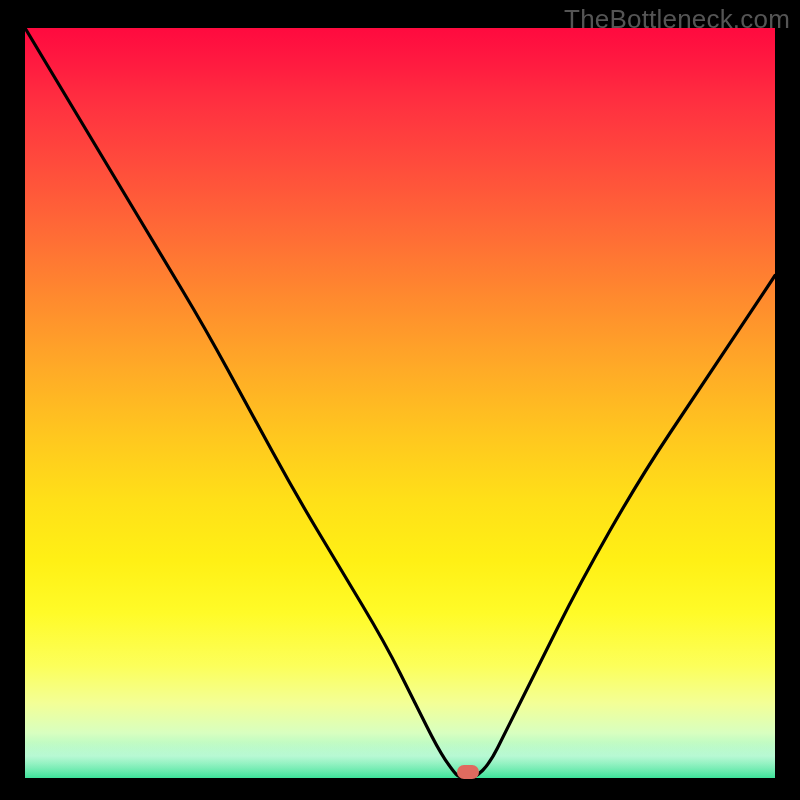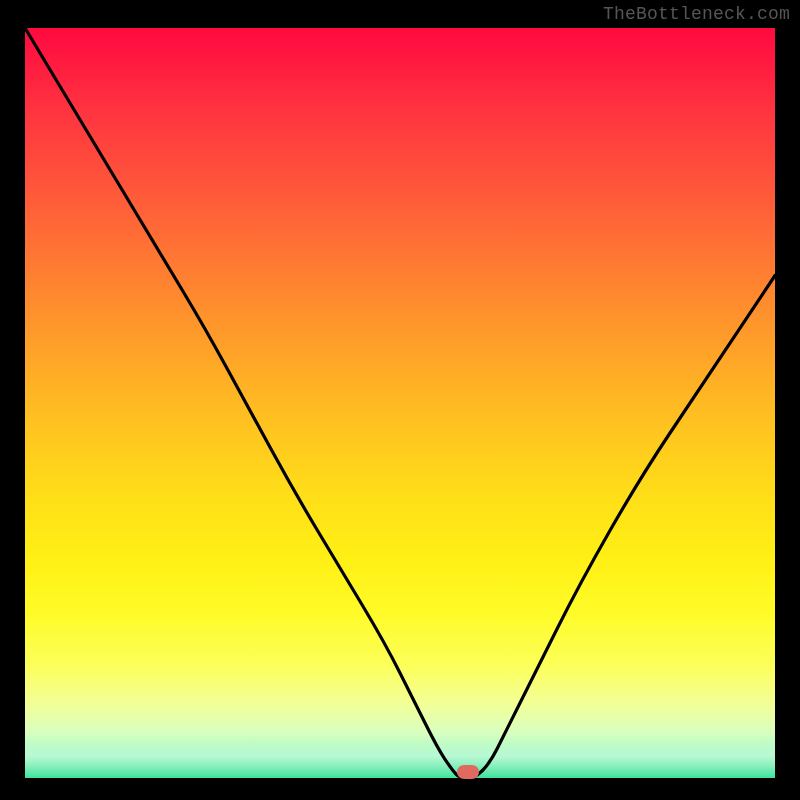--- a/index.html
+++ b/index.html
@@ -7,22 +7,22 @@
   .stage {
     position: relative;
     width: 800px;
     height: 800px;
     background: #000;
   }
   .watermark {
     position: absolute;
     top: 4px;
     right: 10px;
-    font-family: Liberation Mono, monospace;
-    font-size: 18px;
+    font-family: Liberation Sans, sans-serif;
+    font-size: 26px;
     color: #555;
     letter-spacing: 0.2px;
     user-select: none;
   }
   .plot {
     position: absolute;
     left: 25px;
     top: 28px;
     width: 750px;
     height: 750px;

